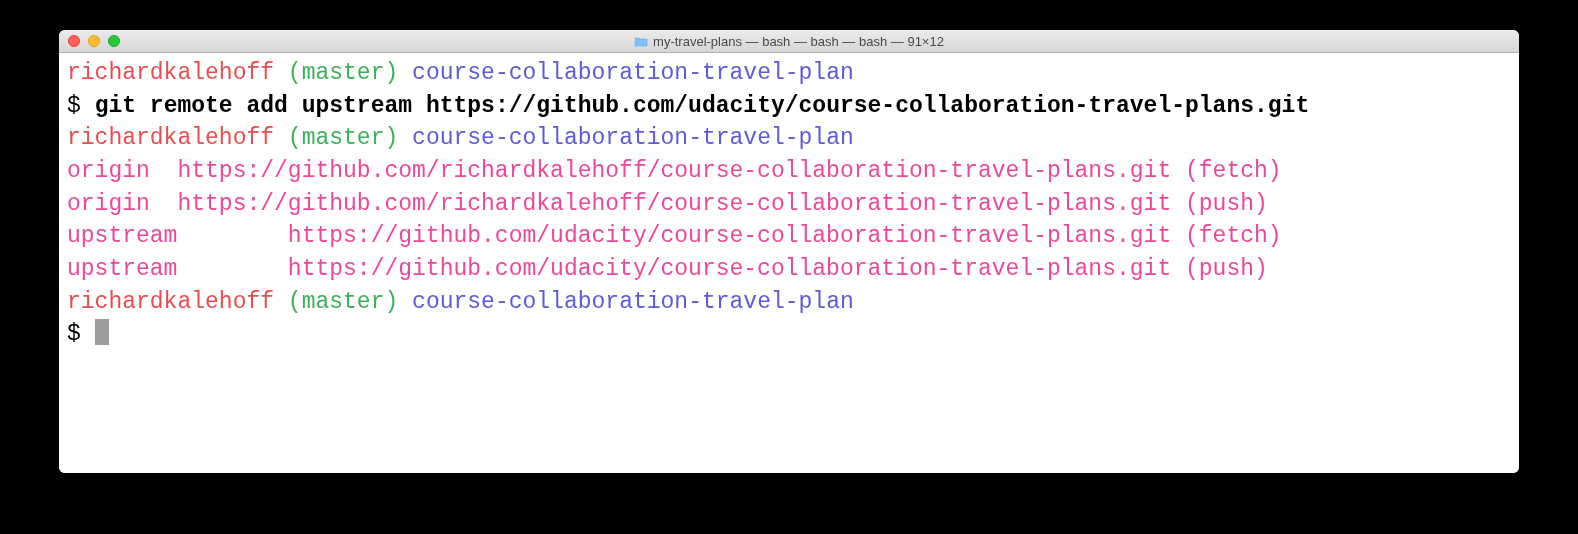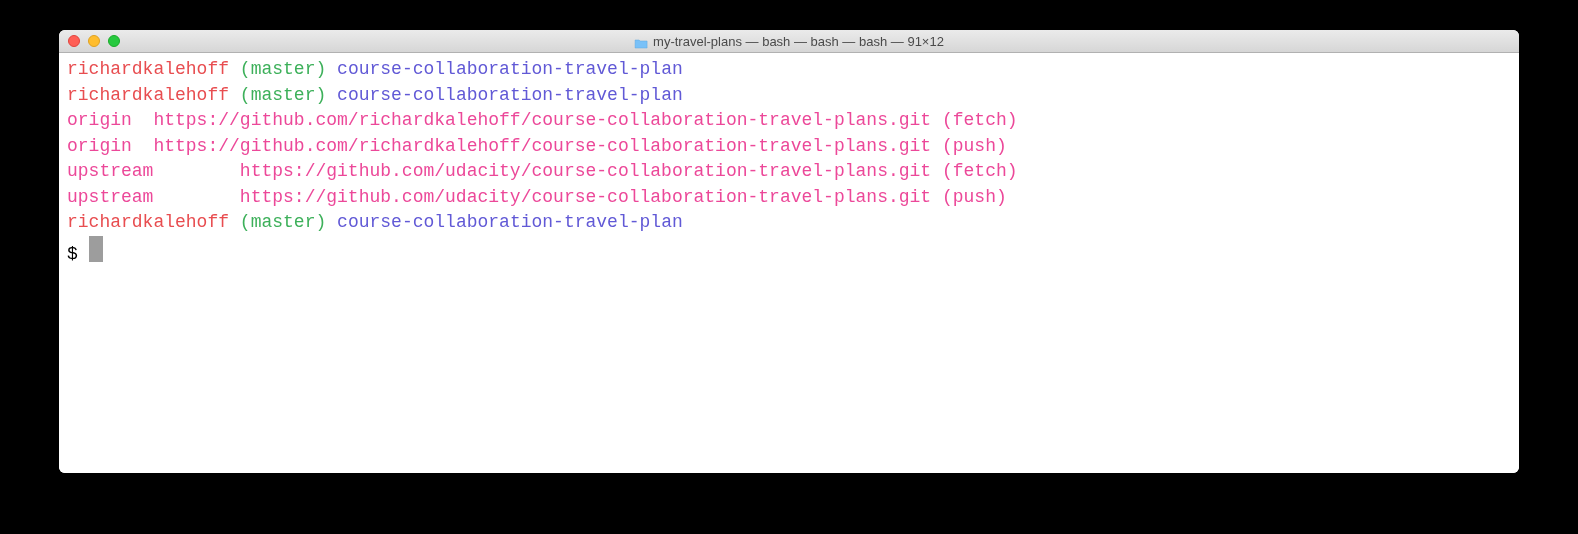--- a/index.html
+++ b/index.html
@@ -42,39 +42,39 @@
       border-radius: 50%;
     }
     .tl-close { background: #ff5f56; border: 0.5px solid #e0443e; }
     .tl-min { background: #ffbd2e; border: 0.5px solid #dea123; }
     .tl-max { background: #27c93f; border: 0.5px solid #1aab29; }
     .title-content {
       position: absolute;
       left: 50%;
       transform: translateX(-50%);
       display: flex;
-      align-items: flex-end;
+      align-items: center;
       gap: 5px;
       font-family: -apple-system, "Helvetica Neue", Arial, sans-serif;
       font-size: 13px;
       color: #4a4a4a;
     }
     .folder-icon {
       width: 14px;
       height: 11px;
       position: relative;
     }
     .folder-icon svg {
       display: block;
     }
     .terminal-body {
       background: #fff;
       padding: 4px 8px 28px 8px;
       font-family: "Menlo", "Monaco", "Courier New", monospace;
-      font-size: 18px;
+      font-size: 23px;
       line-height: 1.42;
       color: #000;
       min-height: 420px;
     }
     .line {
       white-space: pre;
     }
     .user { color: #e84d50; }
     .branch { color: #3db05a; }
     .path { color: #6159d6; }
@@ -104,20 +104,21 @@
       <span class="folder-icon">
         <svg width="14" height="11" viewBox="0 0 14 11">
           <path d="M1 2 L1 10 L13 10 L13 3 L6 3 L5 2 Z" fill="#79c1f8" stroke="#5fa8e0" stroke-width="0.5"></path>
         </svg>
       </span>
       <span>my-travel-plans — bash — bash — bash — 91×12</span>
     </div>
   </div>
   <div class="terminal-body">
     <div class="line"><span class="user">richardkalehoff</span> <span class="branch">(master)</span> <span class="path">course-collaboration-travel-plan</span></div>
+    <div class="line"><span class="prompt">$</span> <span class="cmd">git remote add upstream https://github.com/udacity/course-collaboration-travel-plans.git</span></div>
     <div class="line"><span class="user">richardkalehoff</span> <span class="branch">(master)</span> <span class="path">course-collaboration-travel-plan</span></div>
     <div class="line output">origin  https://github.com/richardkalehoff/course-collaboration-travel-plans.git (fetch)</div>
     <div class="line output">origin  https://github.com/richardkalehoff/course-collaboration-travel-plans.git (push)</div>
     <div class="line output">upstream        https://github.com/udacity/course-collaboration-travel-plans.git (fetch)</div>
     <div class="line output">upstream        https://github.com/udacity/course-collaboration-travel-plans.git (push)</div>
     <div class="line"><span class="user">richardkalehoff</span> <span class="branch">(master)</span> <span class="path">course-collaboration-travel-plan</span></div>
     <div class="line"><span class="prompt">$</span> <span class="cursor"></span></div>
   </div>
 </div>
 

